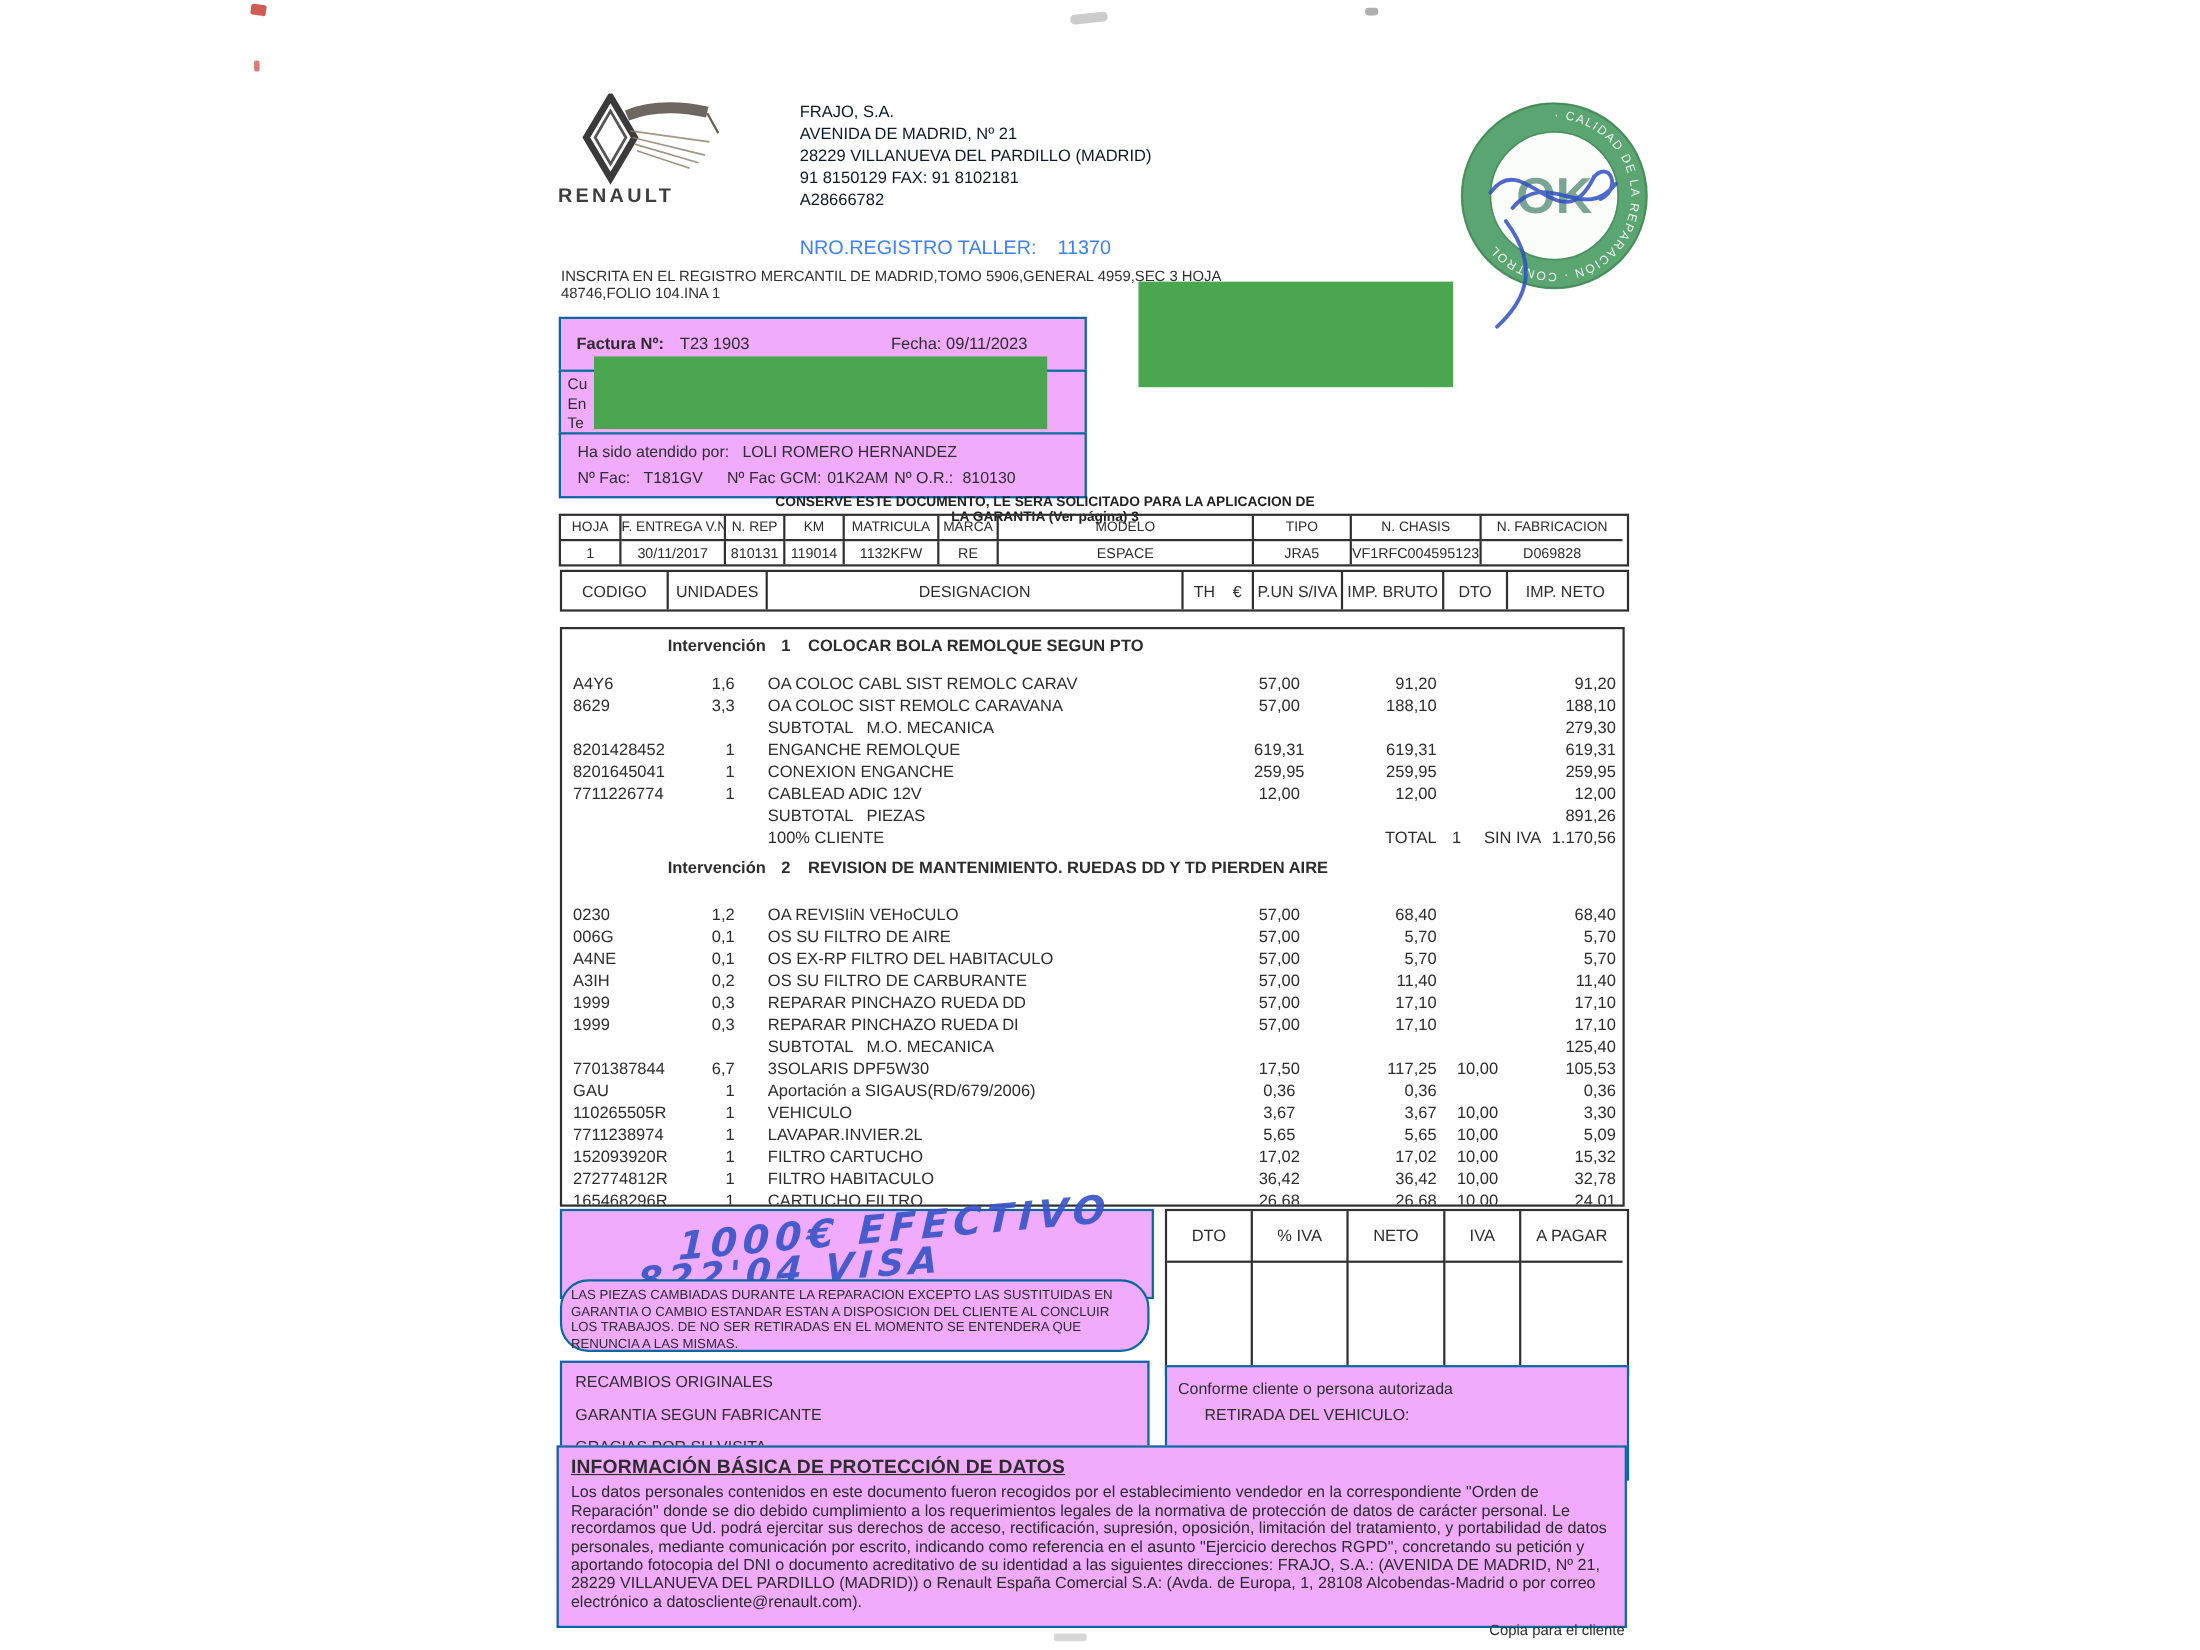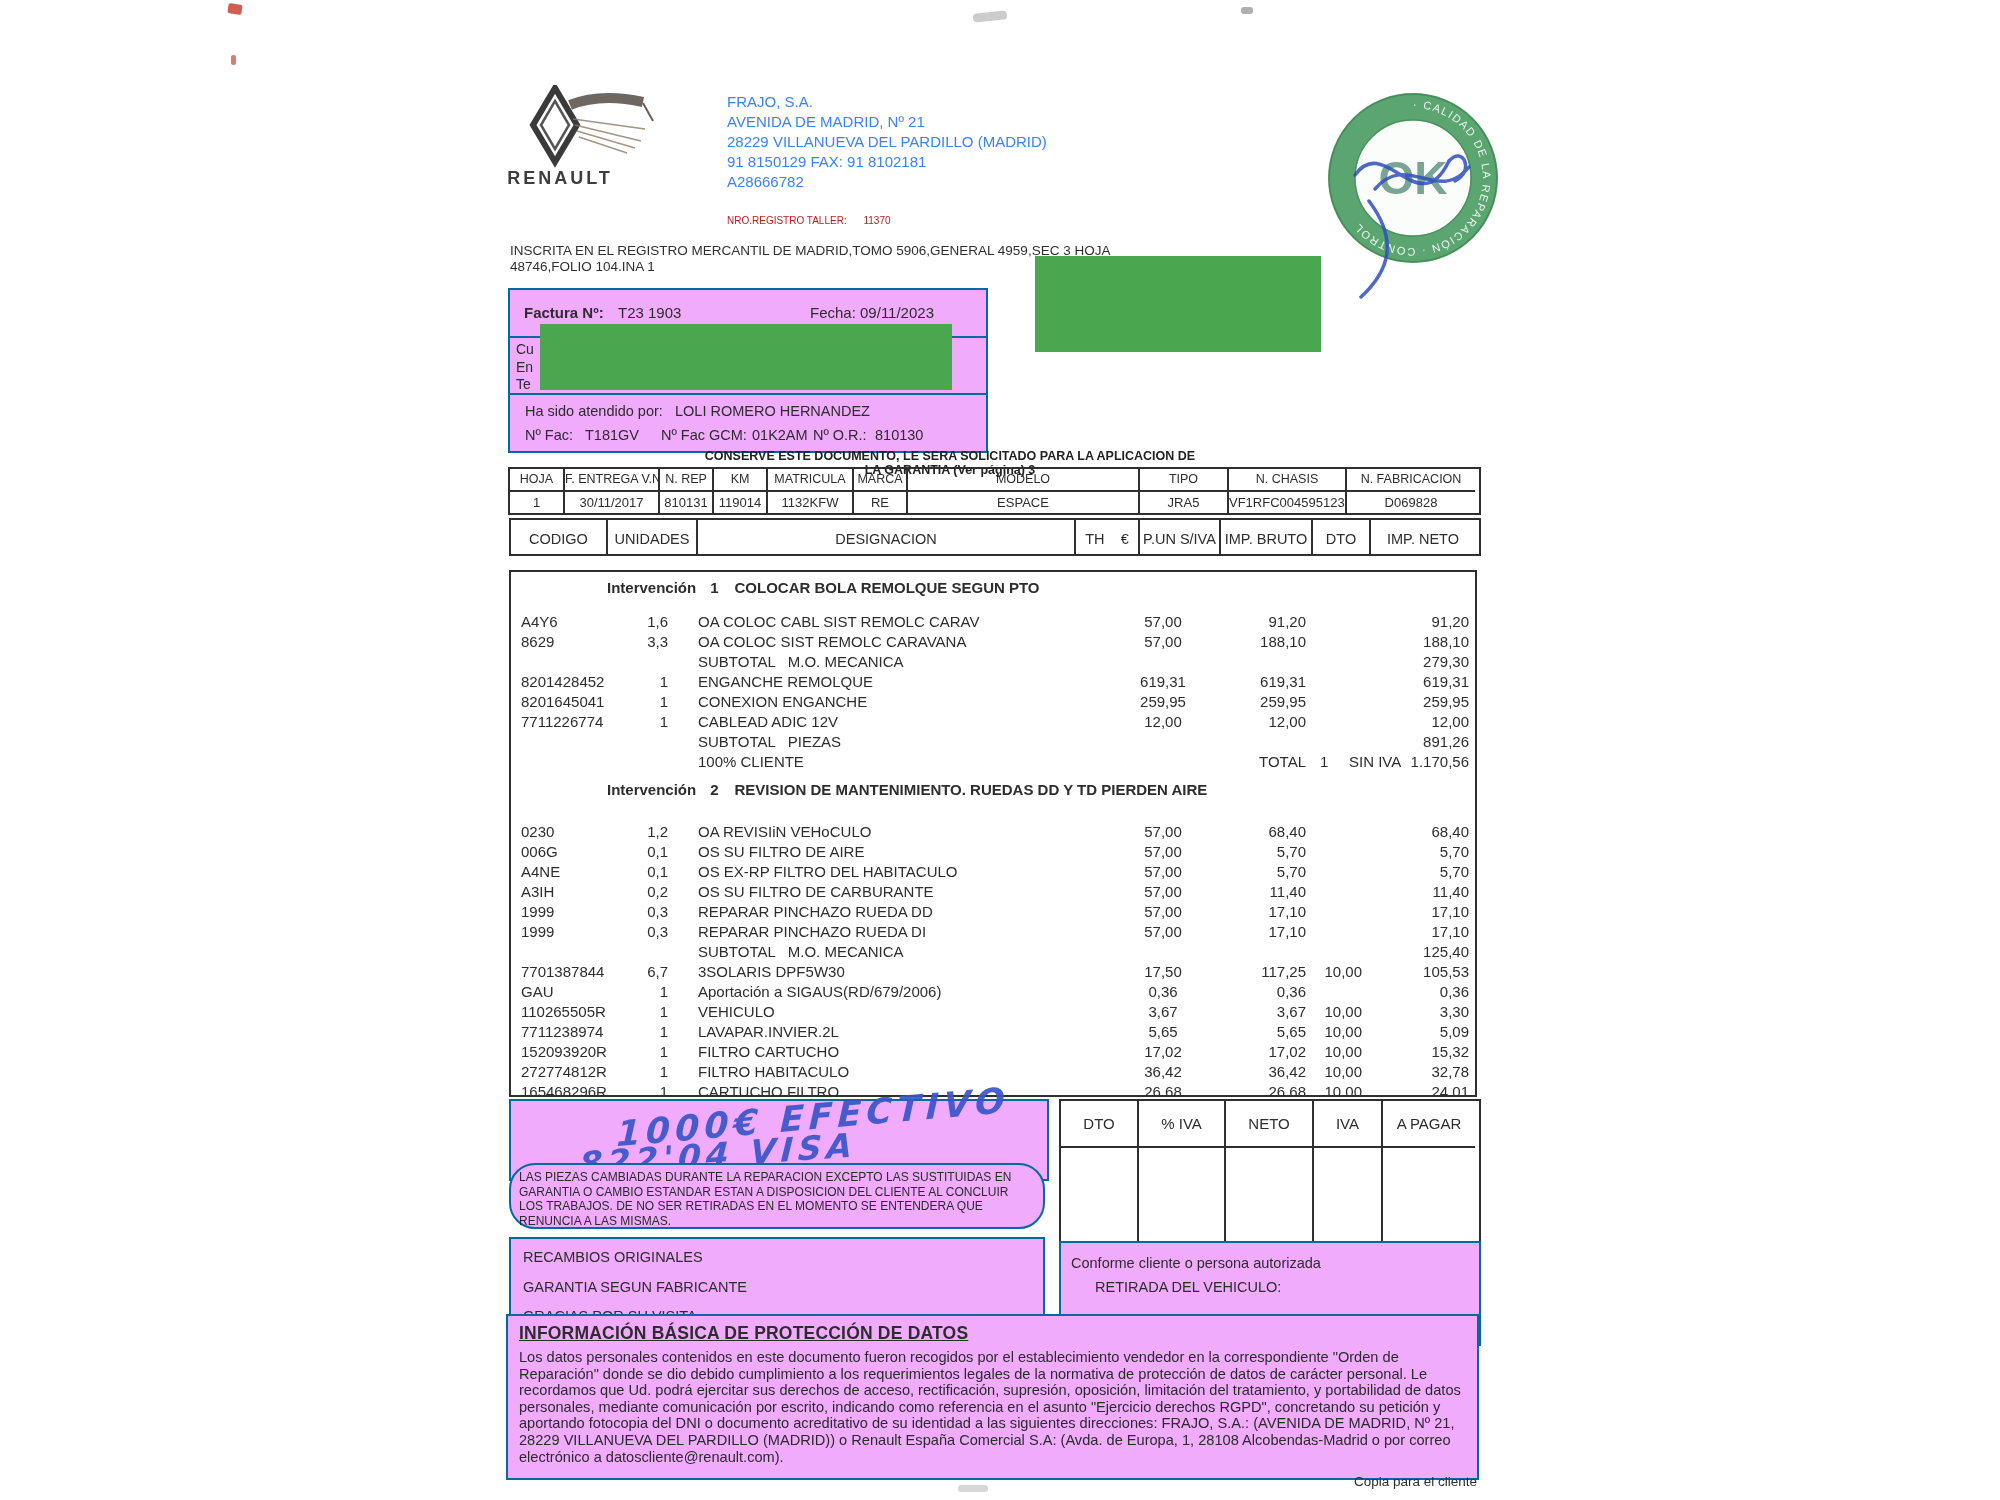--- a/index.html
+++ b/index.html
@@ -7,22 +7,22 @@
           font-family:"Liberation Sans", sans-serif;color:#2d2d2d;}
   .abs{position:absolute;}
   .box{position:absolute;border:2px solid #0369a1;background:#f0abfc;}
 
   
   .artifact{position:absolute;pointer-events:none;}
 
   
   .brand-word{position:absolute;left:500px;top:168px;width:120px;text-align:center;
               font-weight:bold;font-size:18px;letter-spacing:3px;color:#3d3d3d;}
-  .company{position:absolute;left:727px;top:92px;font-size:15px;line-height:20px;color:#3b82f6;}
-  .registro{position:absolute;left:727px;top:215px;font-size:10px;color:#b91c1c;}
+  .company{position:absolute;left:727px;top:92px;font-size:15px;line-height:20px;color:#0f172a;}
+  .registro{position:absolute;left:727px;top:215px;font-size:18px;color:#3b82f6;}
   .registro .val{margin-left:14px;}
   .mercantil{position:absolute;left:510px;top:243px;width:660px;font-size:13.5px;line-height:15.5px;color:#303030;}
 
   
   .factura-box{left:508px;top:288px;width:476px;height:47px;}
   .factura-box .lab{position:absolute;left:14px;top:14px;font-weight:bold;font-size:15px;}
   .factura-box .v1{position:absolute;left:108px;top:14px;font-size:15px;}
   .factura-box .fec{position:absolute;left:300px;top:14px;font-size:15px;}
   .customer-box{left:508px;top:336px;width:476px;height:55px;}
   .customer-box span{position:absolute;left:6px;font-size:14px;}

